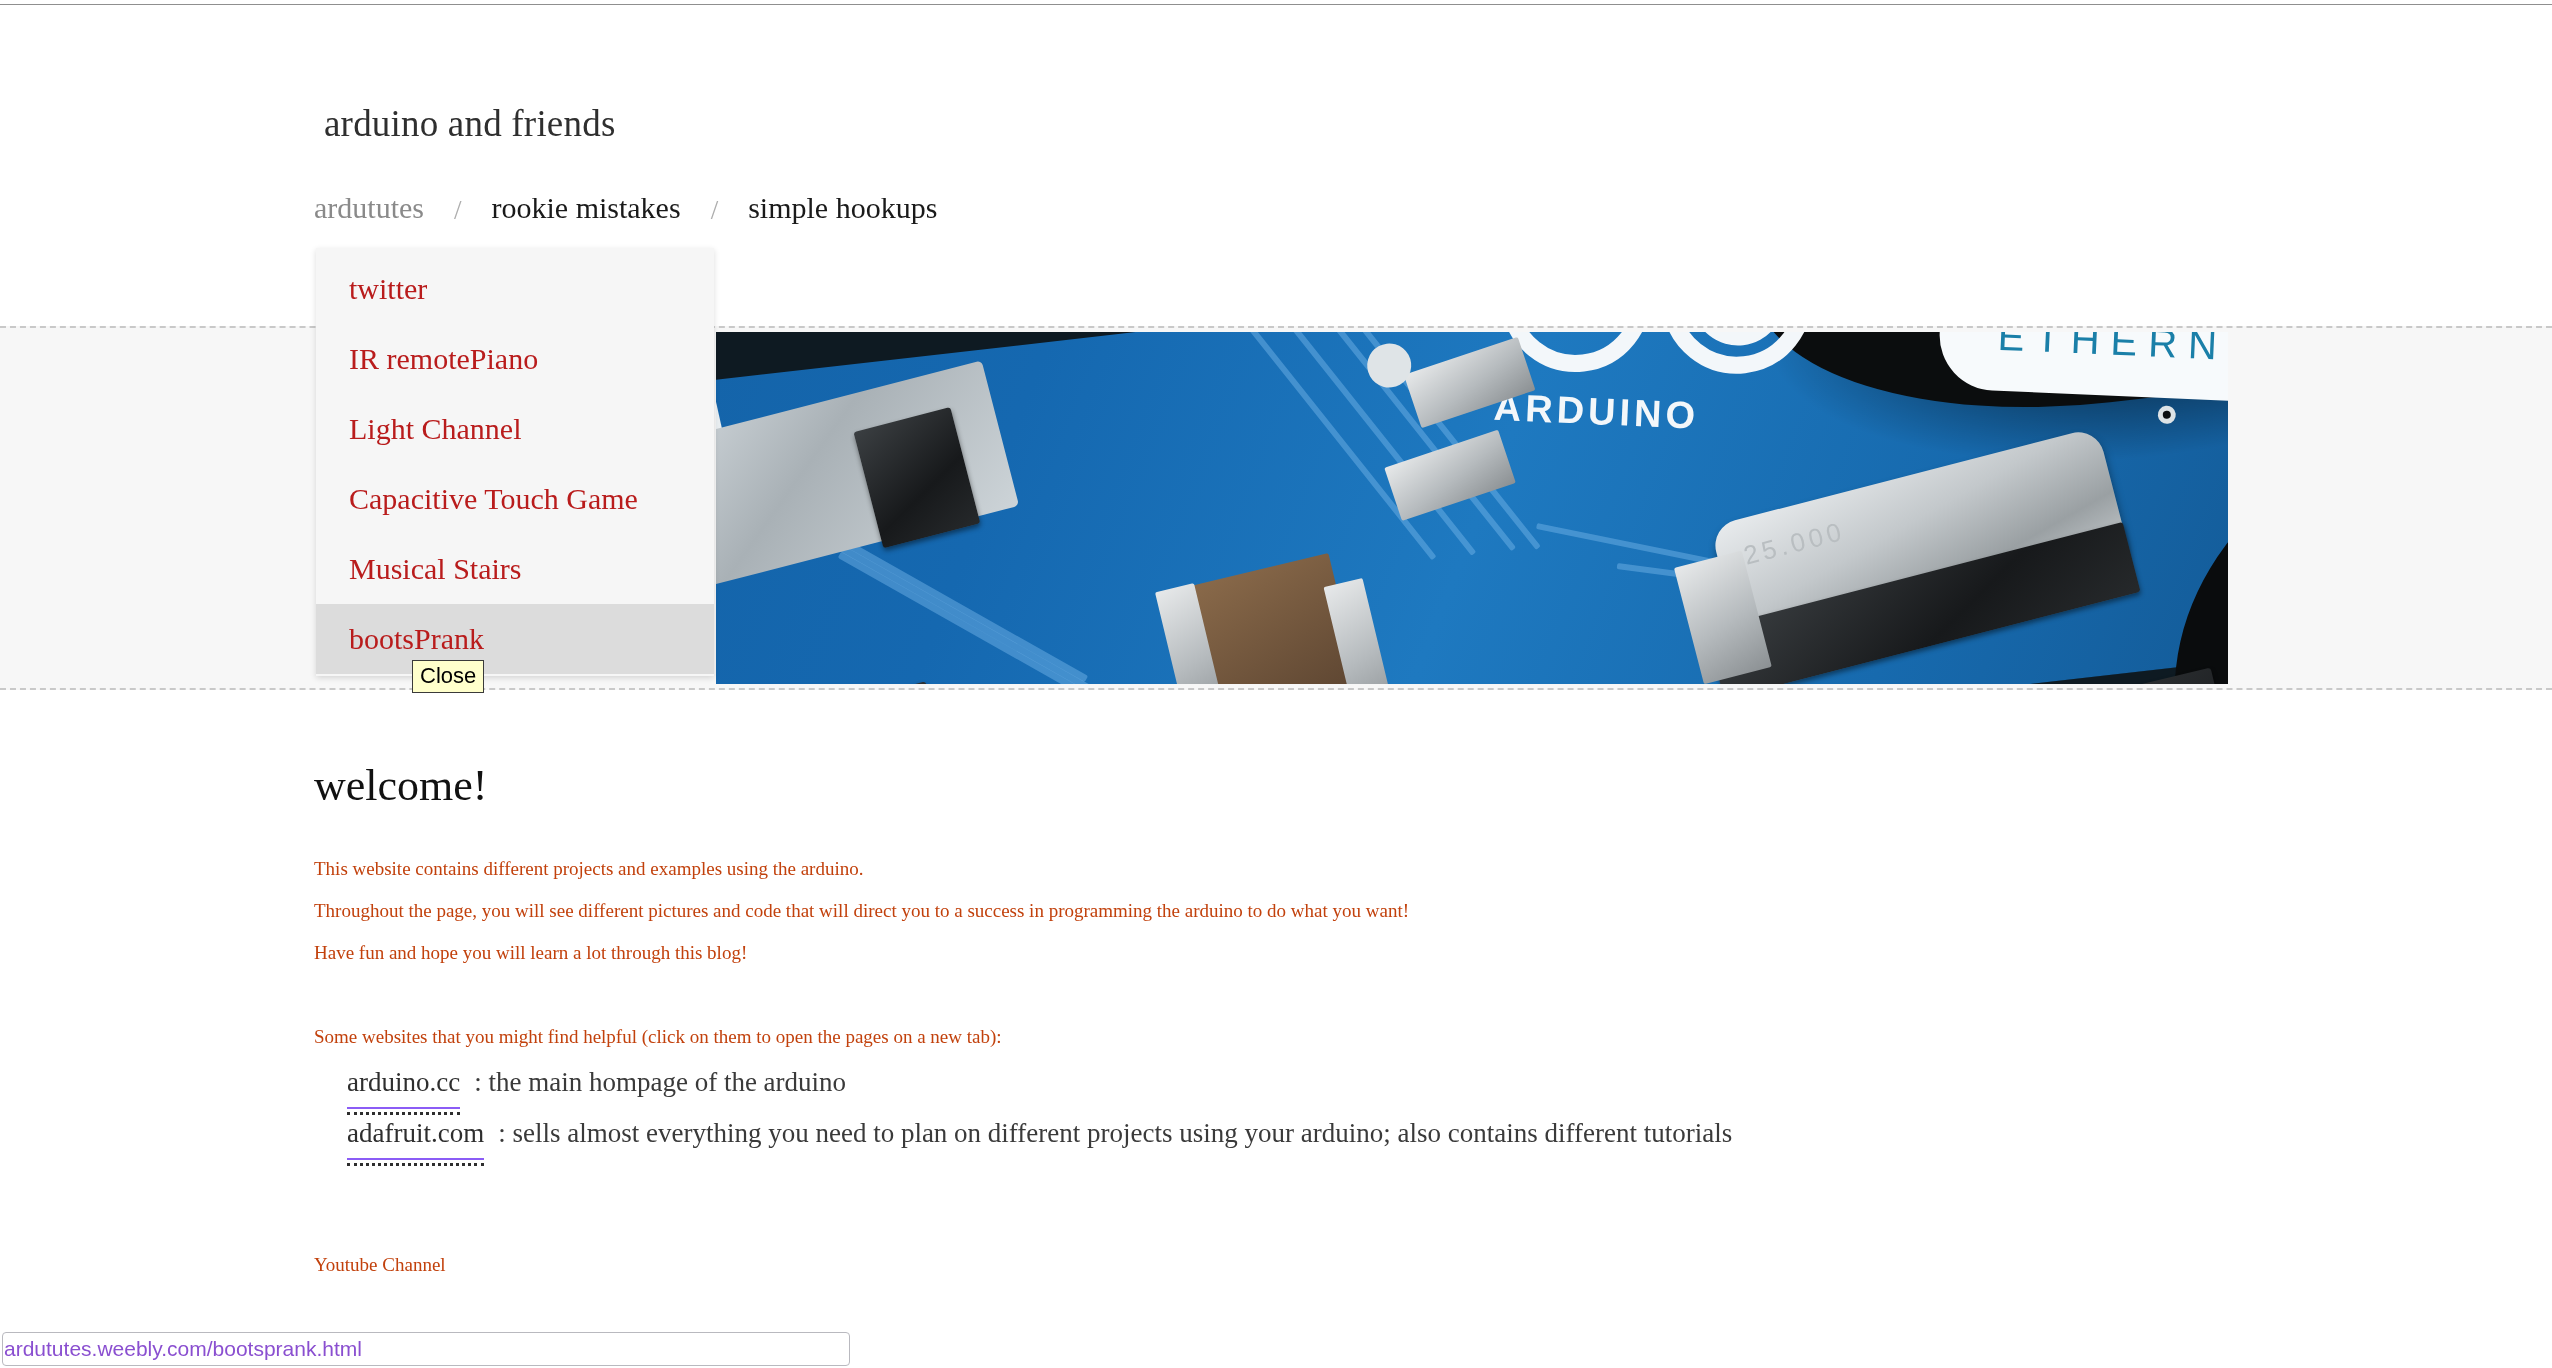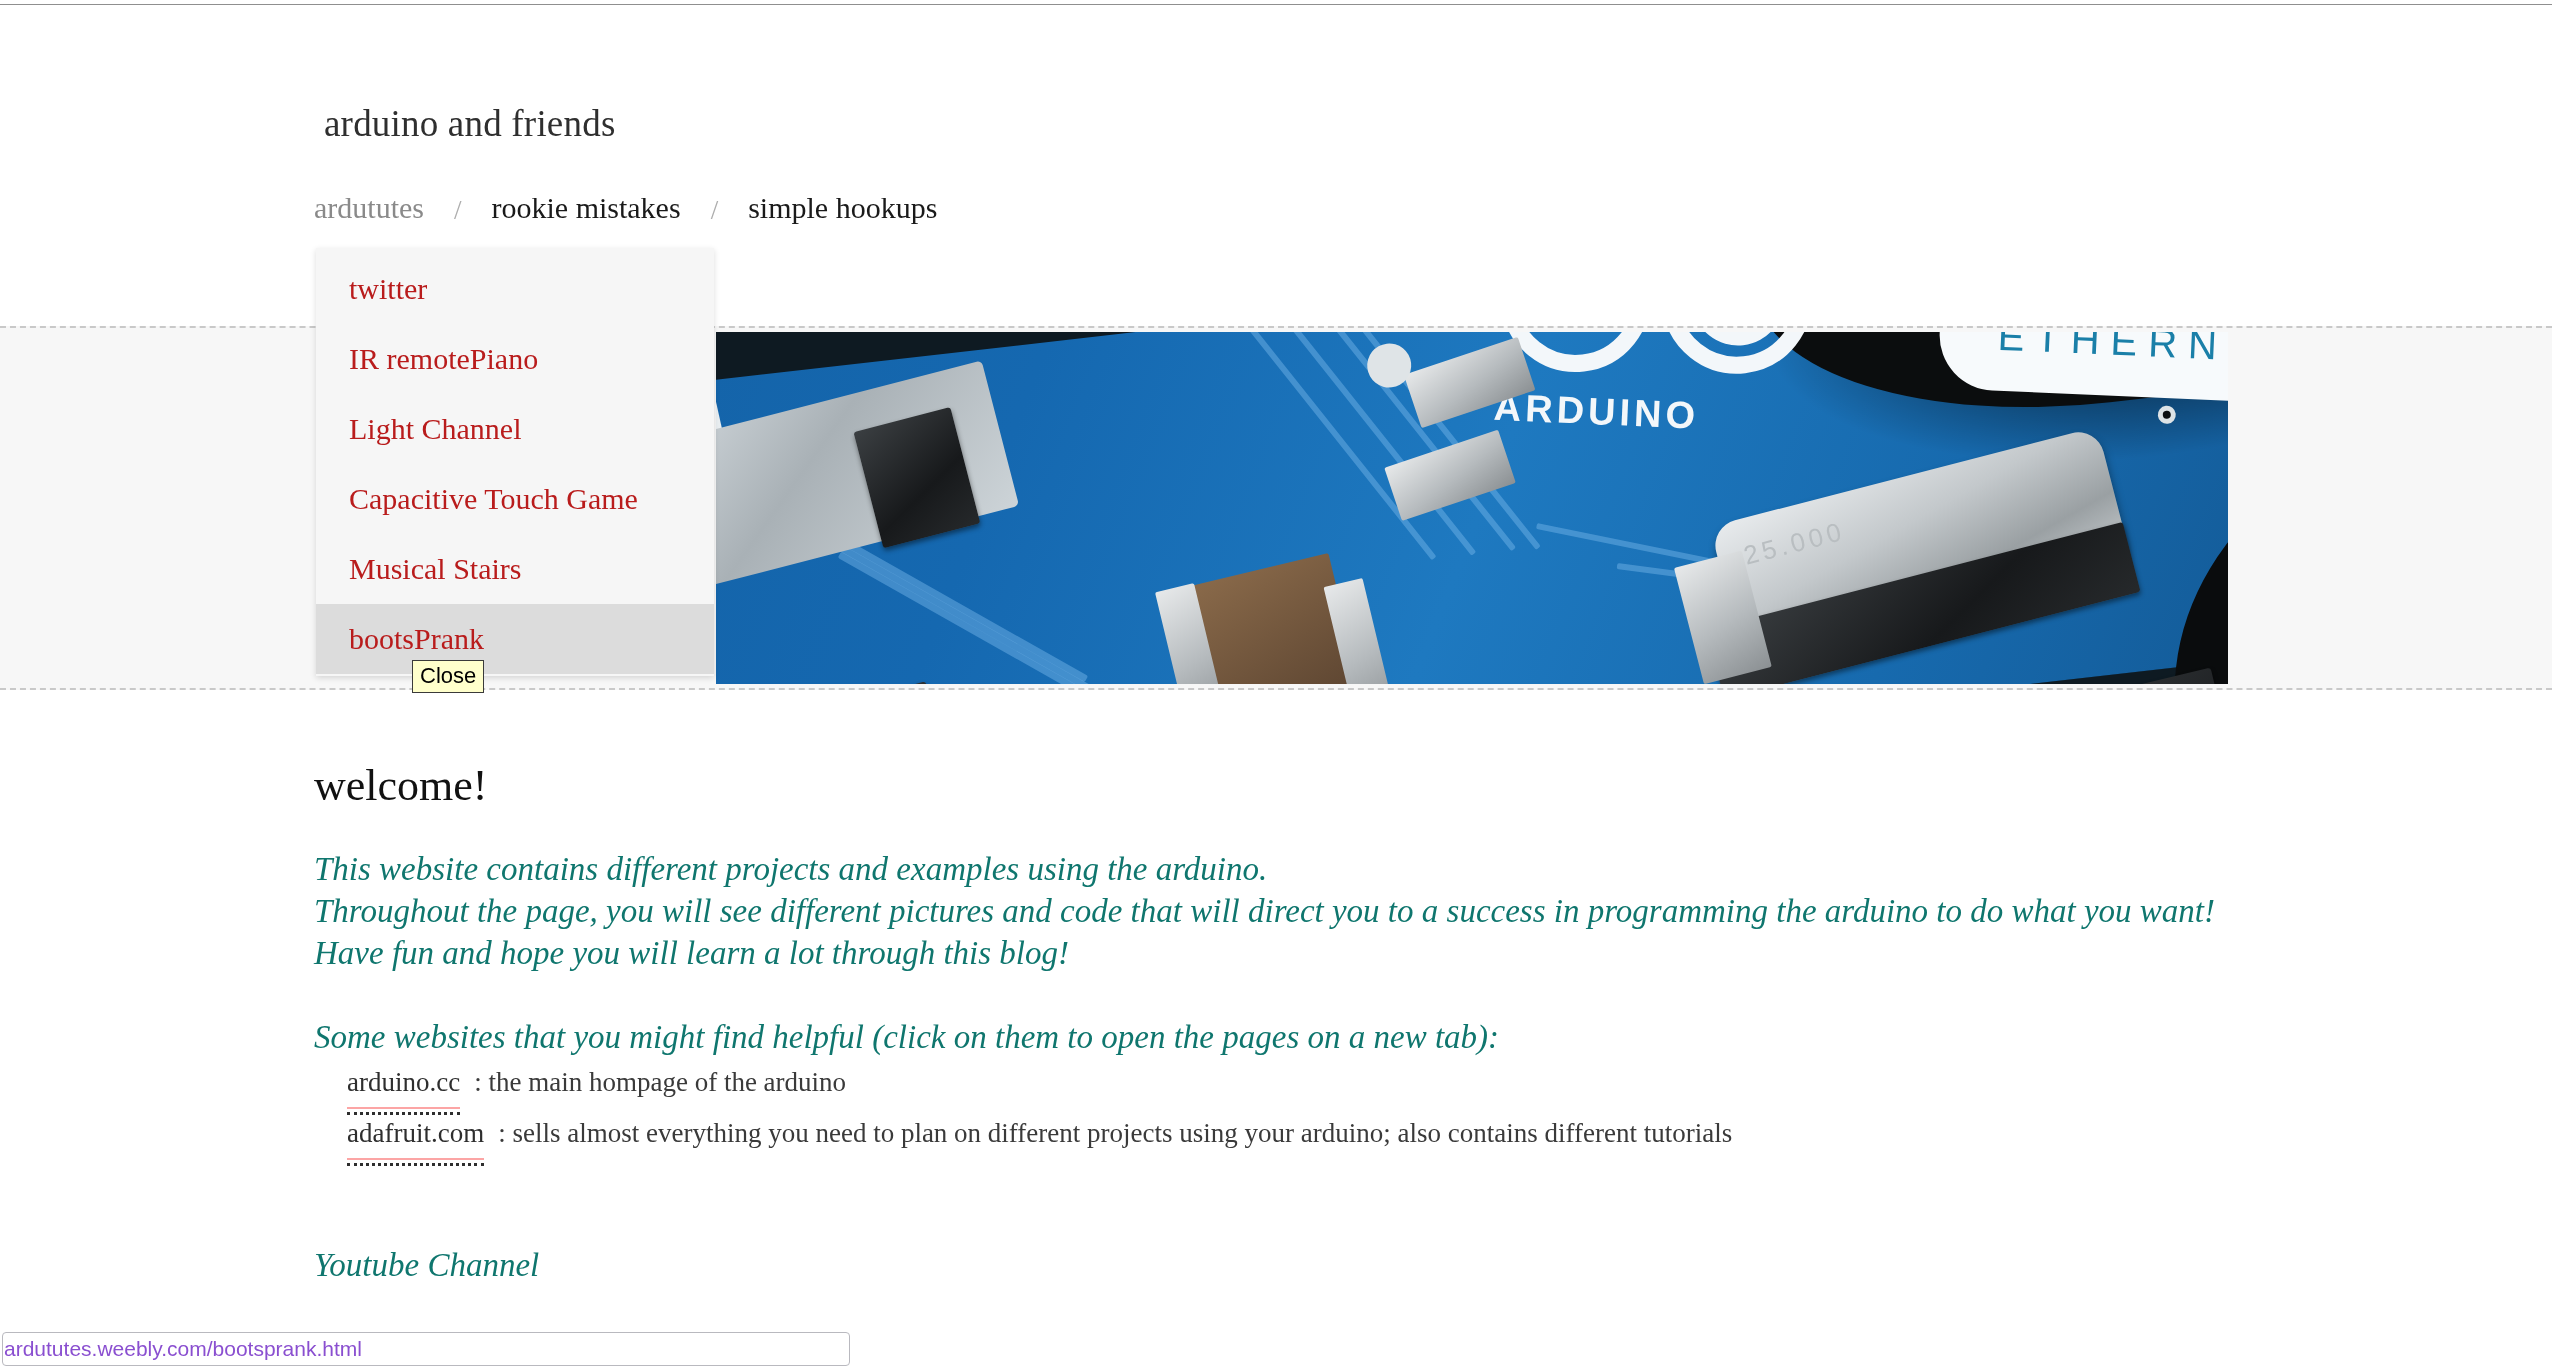--- a/index.html
+++ b/index.html
@@ -254,40 +254,39 @@
     width: 2000px;
   }
   .welcome {
     font-size: 44px;
     line-height: 52px;
     color: #111111;
     font-weight: normal;
     margin-bottom: 36px;
   }
   .para-line {
-    font-size: 33px;
+    font-size: 19px;
     line-height: 42px;
-    color: #0f766e;
-    white-space: nowrap;
-    font-style: italic;
+    color: #c2410c;
+    white-space: nowrap;
   }
   .gap { height: 42px; }
 
   .link-row {
     display: flex;
     align-items: baseline;
     white-space: nowrap;
     margin-left: 33px;
     line-height: 48px;
   }
   .ext-link {
     font-size: 27px;
     color: #2e2e2e;
     text-decoration: none;
-    border-bottom: 2px solid #fca5a5;
+    border-bottom: 2px solid #8b5cf6;
     padding-bottom: 1px;
     position: relative;
     cursor: pointer;
   }
   .ext-link::after {
     content: "";
     position: absolute;
     left: 0; right: 0;
     bottom: -8px;
     border-bottom: 3px dotted #2e2e2e;

